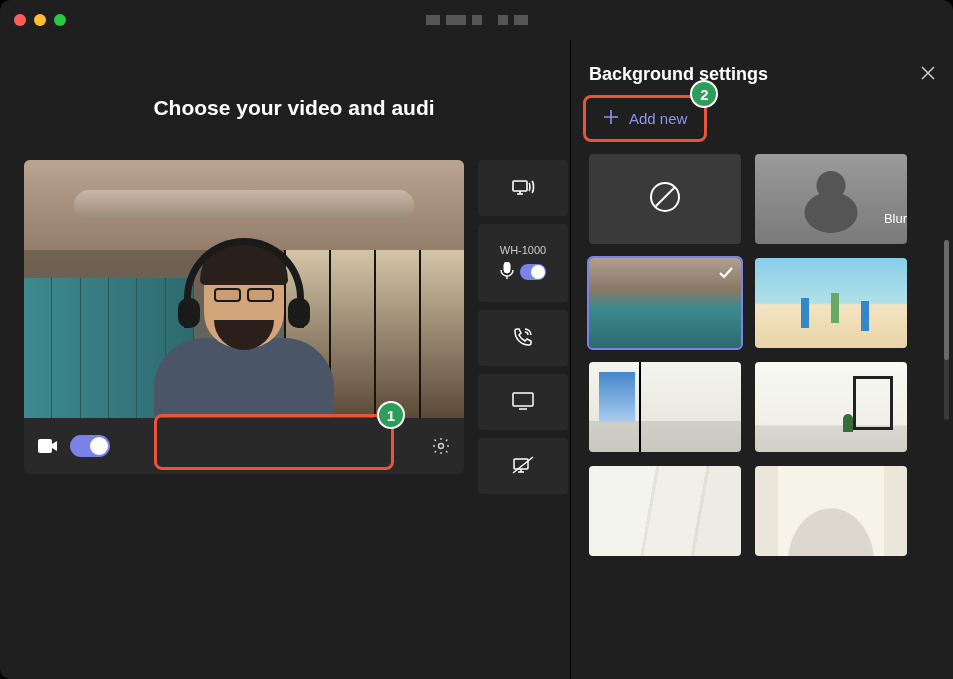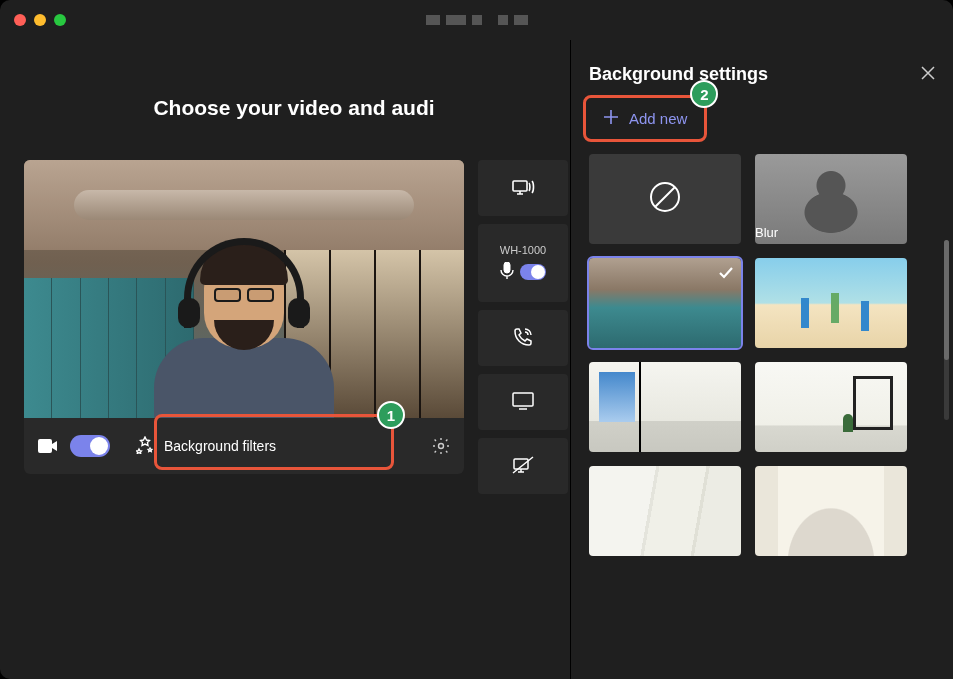--- a/index.html
+++ b/index.html
@@ -260,22 +260,22 @@
   }
   .bg-tile.none {
     background:#3a3a3a;
     display:flex; align-items:center; justify-content:center;
   }
   .bg-tile.blur {
     background: radial-gradient(circle at 50% 35%, #555 0 14px, transparent 15px),
                 radial-gradient(ellipse at 50% 65%, #555 0 26px, transparent 27px),
                 linear-gradient(#9a9a9a,#7a7a7a);
     filter: blur(0.5px);
-    display:flex; align-items:flex-end; justify-content:flex-start;
-    color:#fff; font-size:13px; padding-bottom:4px;
+    display:flex; align-items:flex-end; justify-content:flex-end;
+    color:#fff; font-size:13px; padding-bottom:18px;
   }
   .bg-tile.selected { outline:2px solid #7b83eb; outline-offset:0; }
   .check-mark {
     position:absolute; right:6px; top:6px;
     width:18px; height:18px;
     color:#fff;
   }
   .bg-tile.office {
     background: linear-gradient(to bottom, #b0a090 0%, #8a7866 35%, #3d8a8f 55%, #2d6a6f 100%);
   }
@@ -390,28 +390,20 @@
             </div>
           </div>
 
           <div class="preview-bar">
             <span class="cam-icon">
               <svg width="20" height="14" viewBox="0 0 20 14">
                   <path fill="#fff" d="M0 2a2 2 0 012-2h10a2 2 0 012 2v3l5-3v10l-5-3v3a2 2 0 01-2 2H2a2 2 0 01-2-2V2z"></path>
                 </svg>
             </span>
             <div class="toggle"></div>
-            <div class="bg-filters-btn">
-              <span>
-                <svg width="18" height="18" viewBox="0 0 18 18" fill="none" stroke="#fff" stroke-width="1.4">
-                    <path d="M9 1l1.5 3 3 .5-2 2 .5 3L9 8l-3 1.5.5-3-2-2 3-.5L9 1zM3 13l.8 1.6 1.6.3-1 1 .3 1.6L3 16.7l-1.7.8.3-1.6-1-1 1.6-.3L3 13zM14 12l.6 1.2 1.2.2-.8.8.2 1.2-1.2-.6-1.2.6.2-1.2-.8-.8 1.2-.2L14 12z"></path>
-                  </svg>
-              </span>
-              <span>Background filters</span>
-            </div>
             <span class="gear-icon">
               <svg width="18" height="18" viewBox="0 0 18 18" fill="none" stroke="#ccc" stroke-width="1.4">
                   <circle cx="9" cy="9" r="2.5"></circle>
                   <path d="M9 1v2M9 15v2M2.6 2.6l1.4 1.4M14 14l1.4 1.4M1 9h2M15 9h2M2.6 15.4L4 14M14 4l1.4-1.4"></path>
                 </svg>
             </span>
             <div class="callout callout-1">
               <div class="badge badge-1">1</div>
             </div>
           </div>

